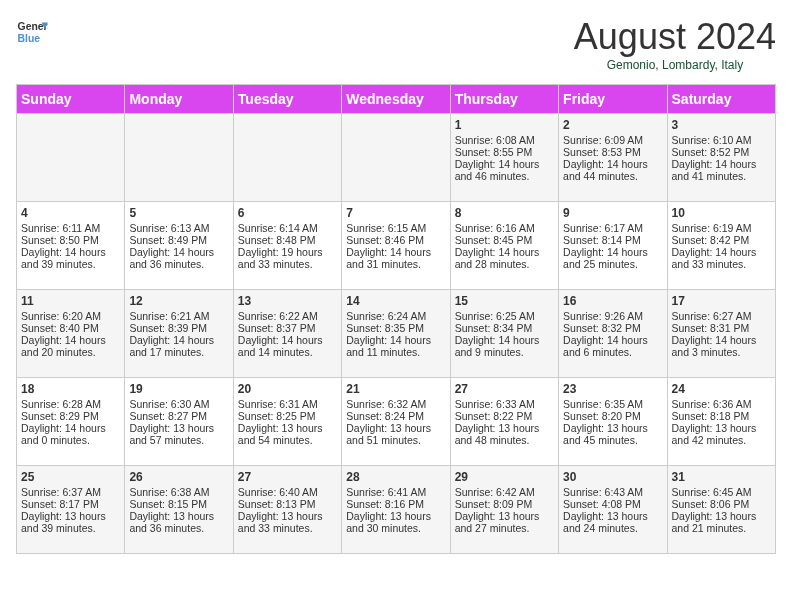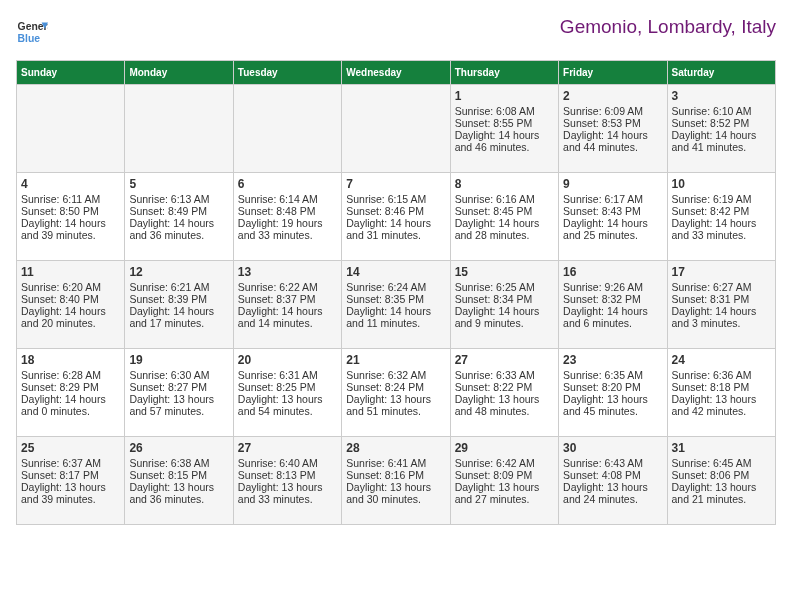--- a/index.html
+++ b/index.html
@@ -27,32 +27,33 @@
     }
     .title-area {
       text-align: right;
     }
     .month-title {
       font-size: 36px;
       font-weight: normal;
       color: #333;
     }
     .location-title {
-      font-size: 19px;
-      color: #701a75;
+      font-size: 12px;
+      color: #14532d;
+      text-align: center;
     }
     table {
       width: 100%;
       border-collapse: collapse;
       table-layout: fixed;
     }
     thead tr th {
-      background-color: #15803d;
+      background-color: #d946ef;
       color: #fff;
-      font-size: 10px;
+      font-size: 14px;
       font-weight: bold;
       padding: 6px 4px;
       text-align: left;
       border: 1px solid #ccc;
     }
     tbody tr td {
       border: 1px solid #ccc;
       vertical-align: top;
       padding: 4px;
       font-size: 10.5px;
@@ -80,20 +81,21 @@
 
 <div class="header-area">
   <div class="logo">
     <svg class="logo-icon" viewBox="0 0 40 40" xmlns="http://www.w3.org/2000/svg">
       <text x="2" y="18" font-size="13" font-weight="bold" fill="#333" font-family="Arial">General</text>
       <text x="2" y="32" font-size="13" font-weight="bold" fill="#4a90d9" font-family="Arial">Blue</text>
       <polygon points="32,8 40,8 36,16" fill="#4a90d9"></polygon>
     </svg>
   </div>
   <div class="title-area">
+    <div class="month-title">August 2024</div>
     <div class="location-title">Gemonio, Lombardy, Italy</div>
   </div>
 </div>
 
 <table>
   <thead>
     <tr id="header-row">
         <th>Sunday</th>
         <th>Monday</th>
         <th>Tuesday</th>
@@ -155,21 +157,21 @@
         </td>
         <td>
           <span class="day-number">8</span>
           <div>Sunrise: 6:16 AM</div>
           <div>Sunset: 8:45 PM</div>
           <div>Daylight: 14 hours and 28 minutes.</div>
         </td>
         <td>
           <span class="day-number">9</span>
           <div>Sunrise: 6:17 AM</div>
-          <div>Sunset: 8:43 PM</div>
+          <div>Sunset: 8:14 PM</div>
           <div>Daylight: 14 hours and 25 minutes.</div>
         </td>
         <td>
           <span class="day-number">10</span>
           <div>Sunrise: 6:19 AM</div>
           <div>Sunset: 8:42 PM</div>
           <div>Daylight: 14 hours and 33 minutes.</div>
         </td>
       </tr>
       <tr>

